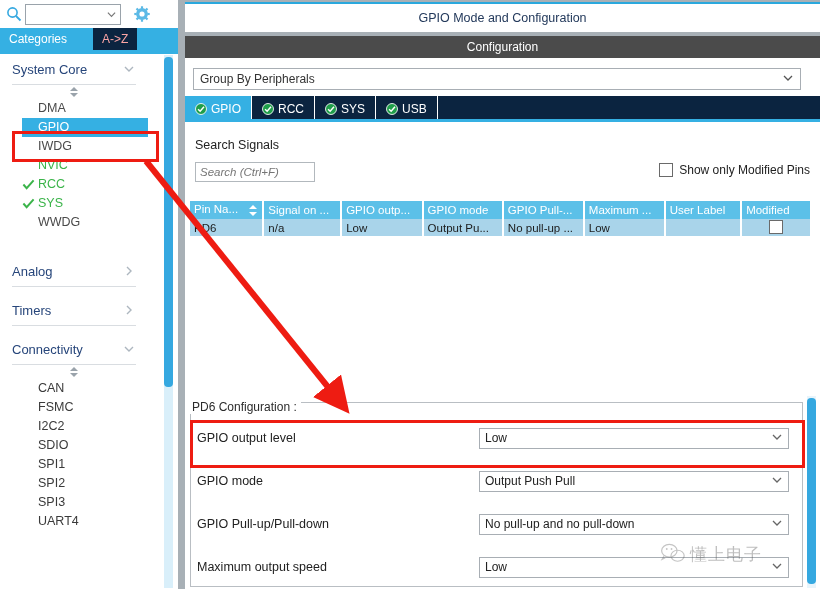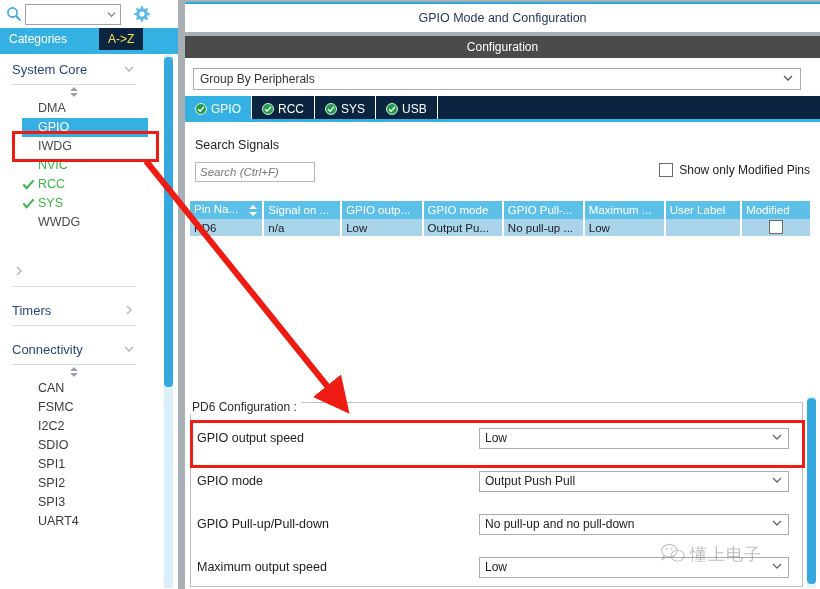--- a/index.html
+++ b/index.html
@@ -48,31 +48,31 @@
   .gear-wrap {
     width: 30px; height: 24px;
     display: flex; align-items: center; justify-content: center;
     margin-left: 6px;
   }
 
   .cat-tabs {
     position: absolute; left: 0; top: 28px;
     width: 178px; height: 26px;
     background: #35b0e3;
-    display: flex; align-items: flex-start;
+    display: flex; align-items: flex-start; gap: 17px;
   }
   .cat-tab {
     height: 22px; line-height: 22px;
     padding: 0 9px;
     font-size: 12px;
     color: #ffffff;
     cursor: default;
   }
   .cat-tab.sel { background: #35b0e3; color: #ffffff; }
-  .cat-tab.alt { background: #0b2440; color: #fde047; margin-left: 23px; }
+  .cat-tab.alt { background: #0b2440; color: #fca5a5; }
 
   .sb-body {
     position: absolute; left: 0; top: 54px;
     width: 148px; height: 535px;
     background: #ffffff;
     overflow: hidden;
   }
 
   .group-head {
     position: relative;
@@ -382,20 +382,21 @@
             <polyline points="1.5,7 5,11 12.5,2.5" fill="none" stroke="#3bb44a" stroke-width="2.1"></polyline>
           </svg>
         </span>
         <span>SYS</span>
       </div>
       <div class="leaf">WWDG</div>
 
       <div style="height:24px"></div>
 
       <div class="group-head">
+        <span class="ghlabel">Analog</span>
         <span class="chev">
           <svg width="14" height="14" viewBox="0 0 14 14">
             <polyline points="5,3 9,7 5,11" fill="none" stroke="#6b7b8c" stroke-width="1.4"></polyline>
           </svg>
         </span>
       </div>
       <div style="height:8px"></div>
 
       <div class="group-head">
         <span class="ghlabel">Timers</span>
@@ -536,21 +537,21 @@
             <td class="center" style="border-right:none">
               <span class="cbox"></span>
             </td>
           </tr>
         </tbody>
       </table>
 
       <div class="pd6-group"></div>
 
       <div class="cfg-row" style="top:366px">
-        <span class="cfg-label">GPIO output speed</span>
+        <span class="cfg-label">GPIO output level</span>
         <span class="cfg-select">
           <span class="cs-val">Low</span>
           <span>
             <svg width="12" height="12" viewBox="0 0 12 12">
               <polyline points="2,4 6,8 10,4" fill="none" stroke="#666" stroke-width="1.3"></polyline>
             </svg>
           </span>
         </span>
       </div>
 

